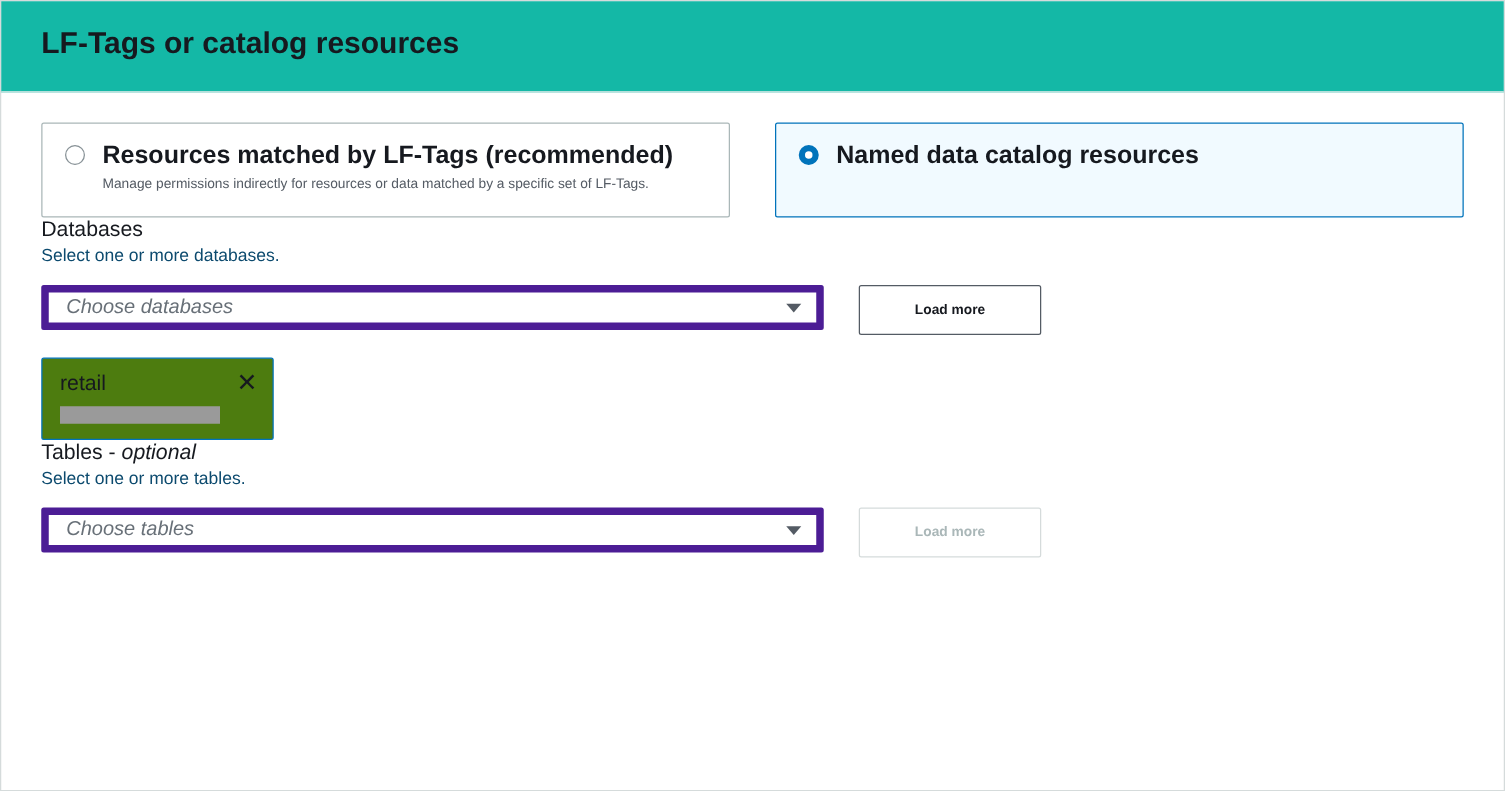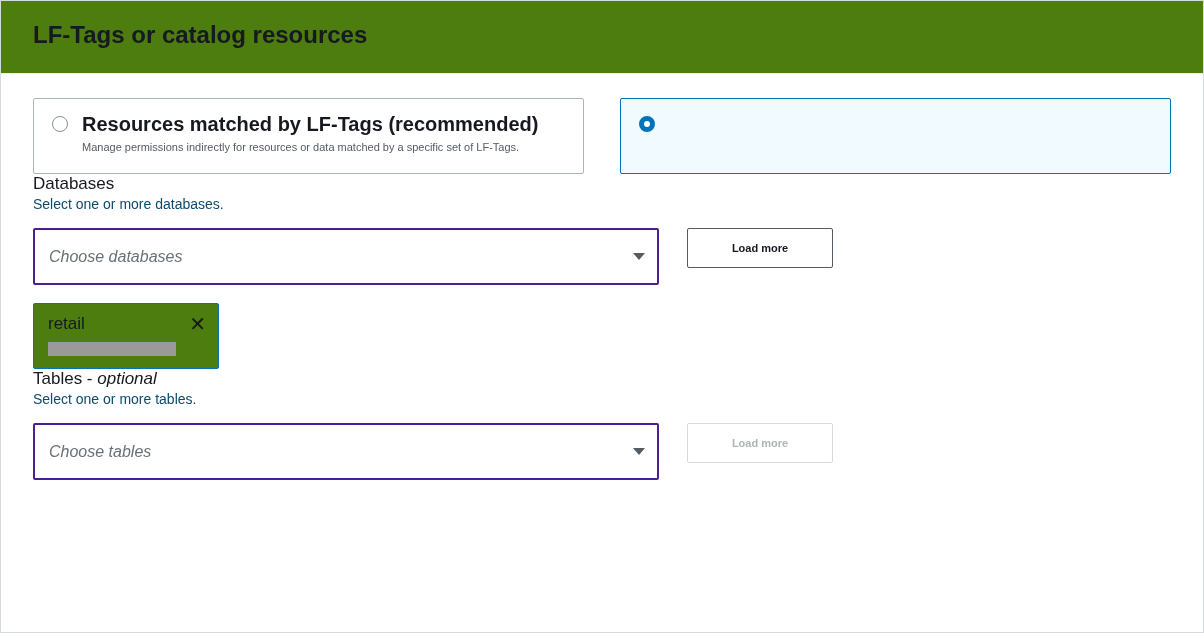--- a/index.html
+++ b/index.html
@@ -11,21 +11,21 @@
     color: #16191f;
   }
   .panel {
     width: 1204px;
     height: 633px;
     border: 1px solid #d5dbdb;
     background: #fff;
     position: relative;
   }
   .panel-header {
-    background: #4d7c0f;
+    background: #14b8a6;
     border-bottom: 1px solid #eaeded;
     padding: 20px 32px 24px 32px;
   }
   .panel-title {
     font-size: 24px;
     font-weight: 700;
     color: #16191f;
     margin: 0;
   }
   .panel-body {
@@ -91,22 +91,22 @@
     margin-top: 2px;
   }
   .input-row {
     display: flex;
     gap: 28px;
     margin-top: 16px;
     align-items: stretch;
   }
   .select-box {
     width: 626px;
-    height: 57px;
-    border: 2px solid #4c1d95;
+    height: 36px;
+    border: 6px solid #4c1d95;
     border-radius: 2px;
     background: #fff;
     display: flex;
     align-items: center;
     padding: 0 12px 0 14px;
     justify-content: space-between;
     cursor: pointer;
   }
   .select-placeholder {
     color: #687078;
@@ -189,20 +189,21 @@
         <div class="radio-circle"></div>
         <div class="radio-text">
           <div class="radio-title">Resources matched by LF-Tags (recommended)</div>
           <div class="radio-desc">Manage permissions indirectly for resources or data matched by a specific set of LF-Tags.</div>
         </div>
       </div>
 
       <div class="radio-card selected">
         <div class="radio-circle"></div>
         <div class="radio-text">
+          <div class="radio-title">Named data catalog resources</div>
         </div>
       </div>
 
     </div>
 
     <div class="section">
       <div class="section-label">Databases</div>
       <div class="section-sub">Select one or more databases.</div>
 
       <div class="input-row">

